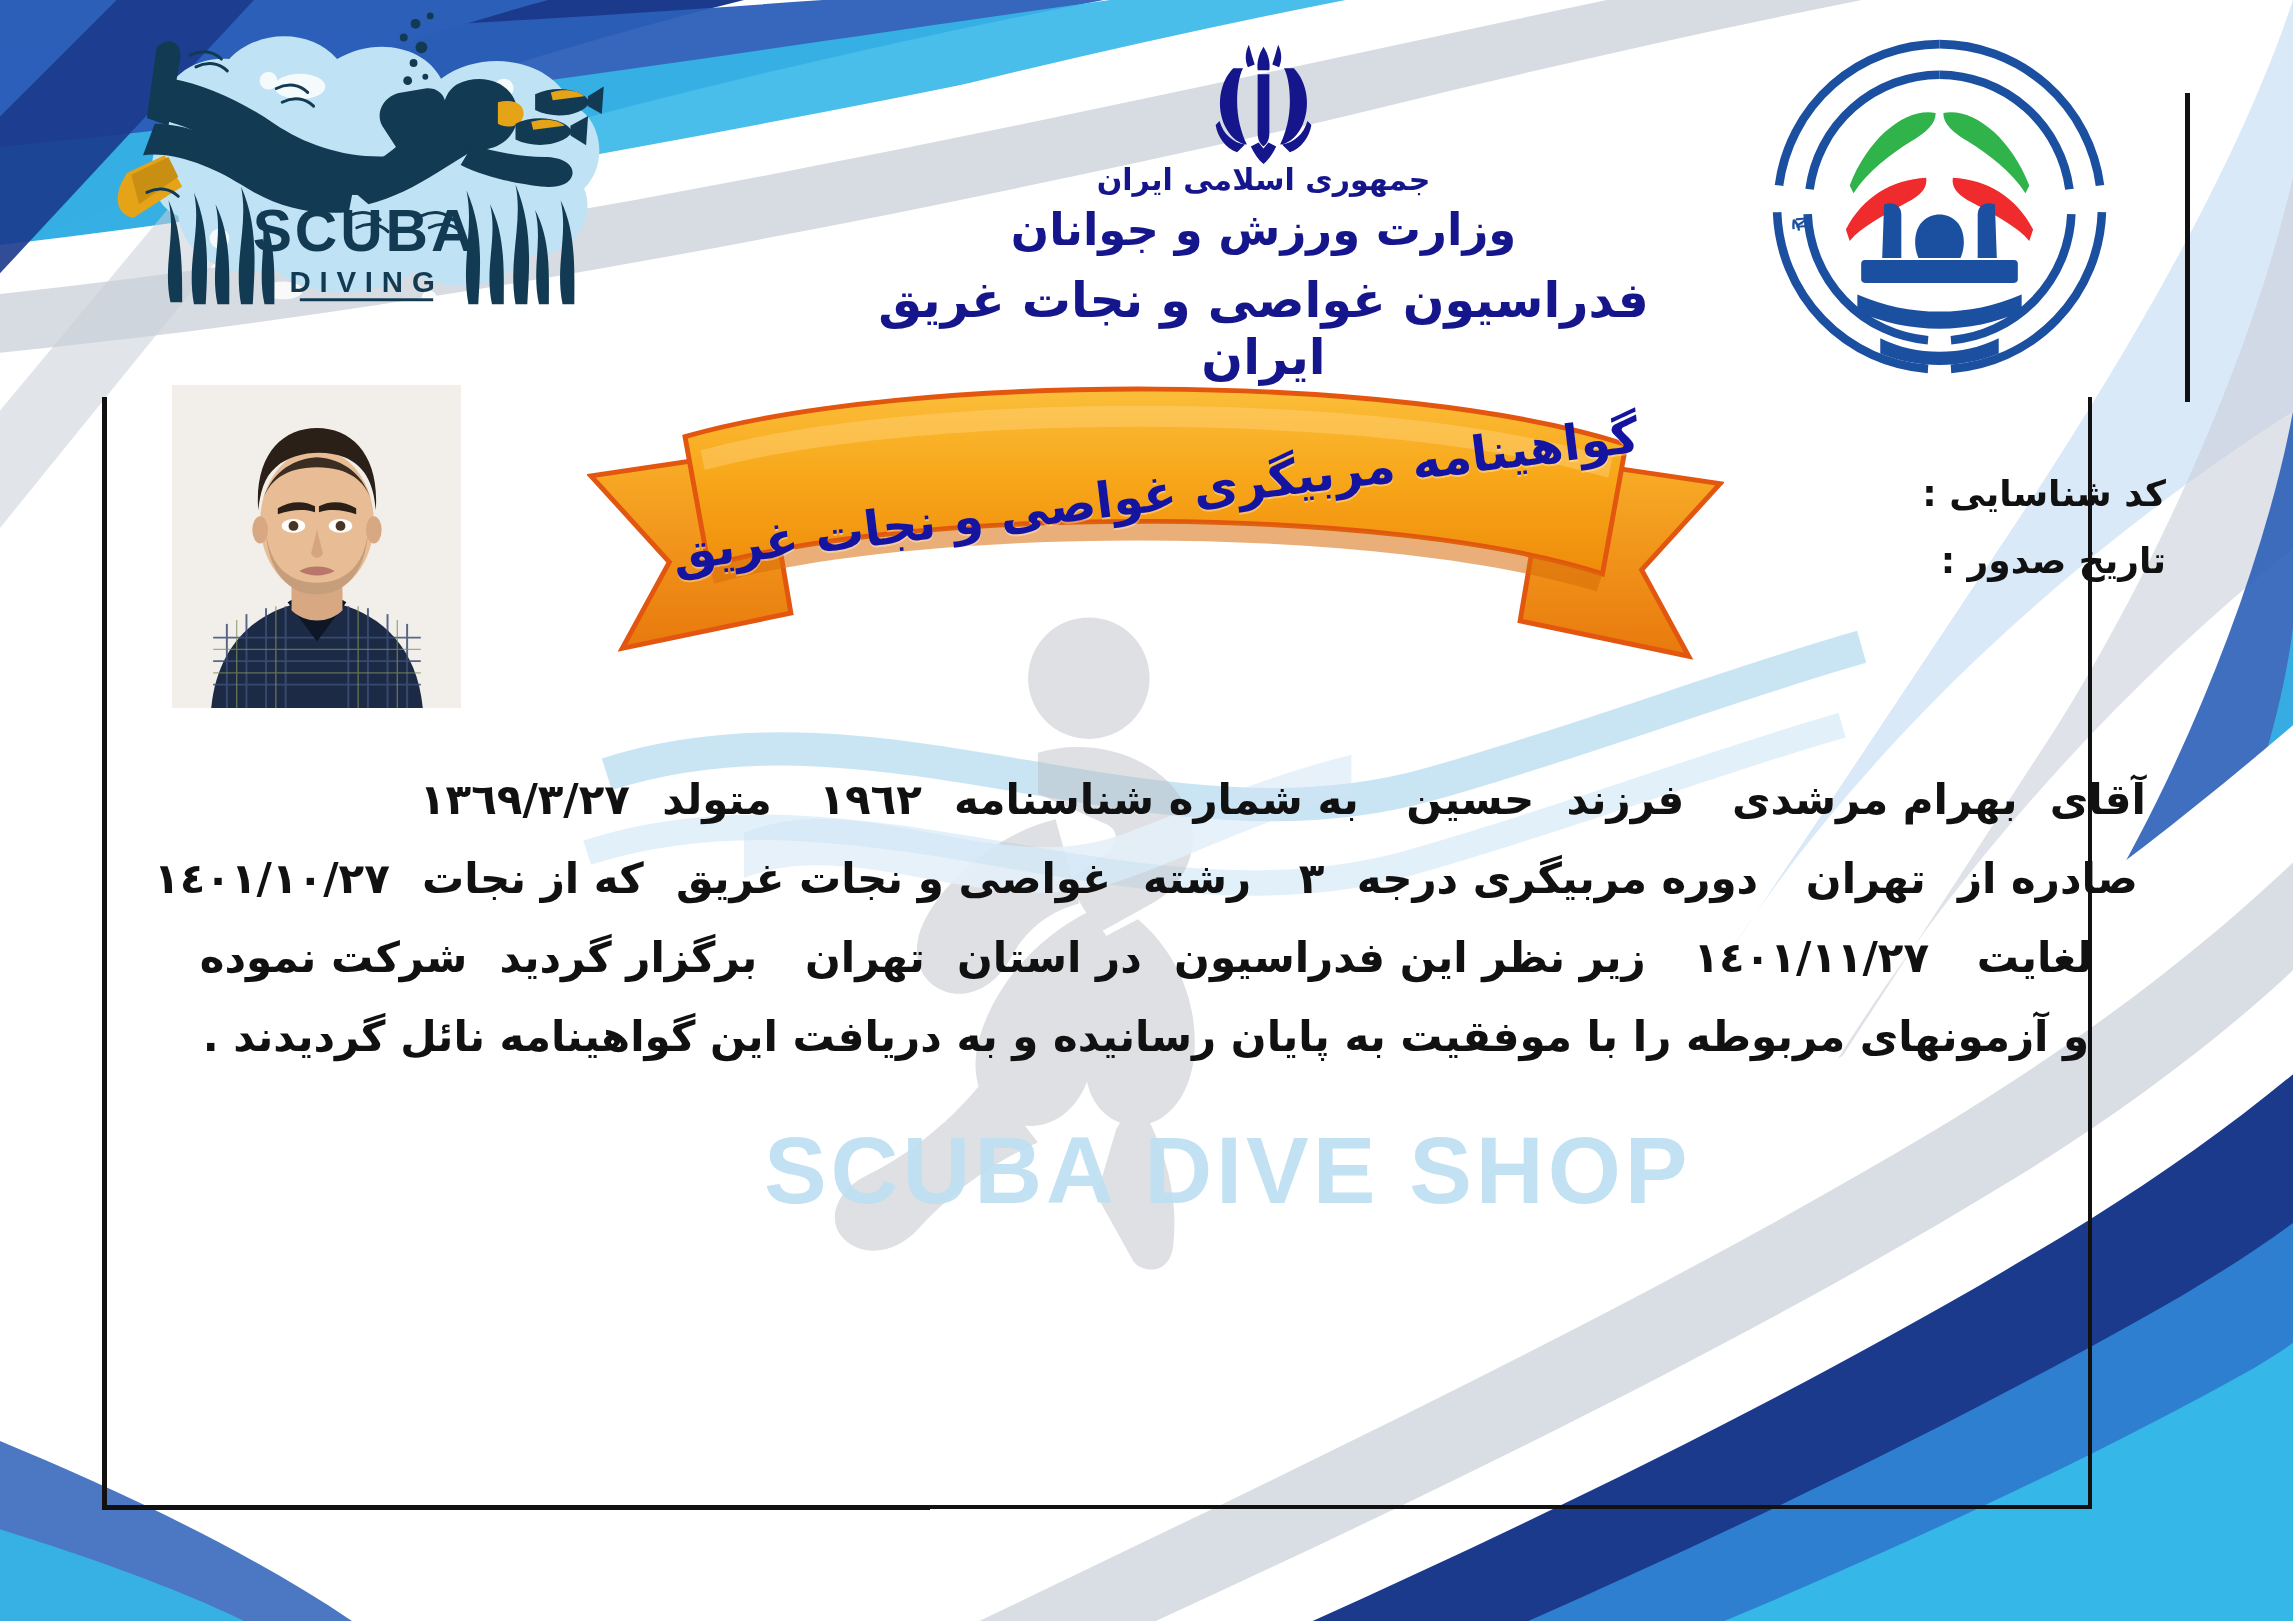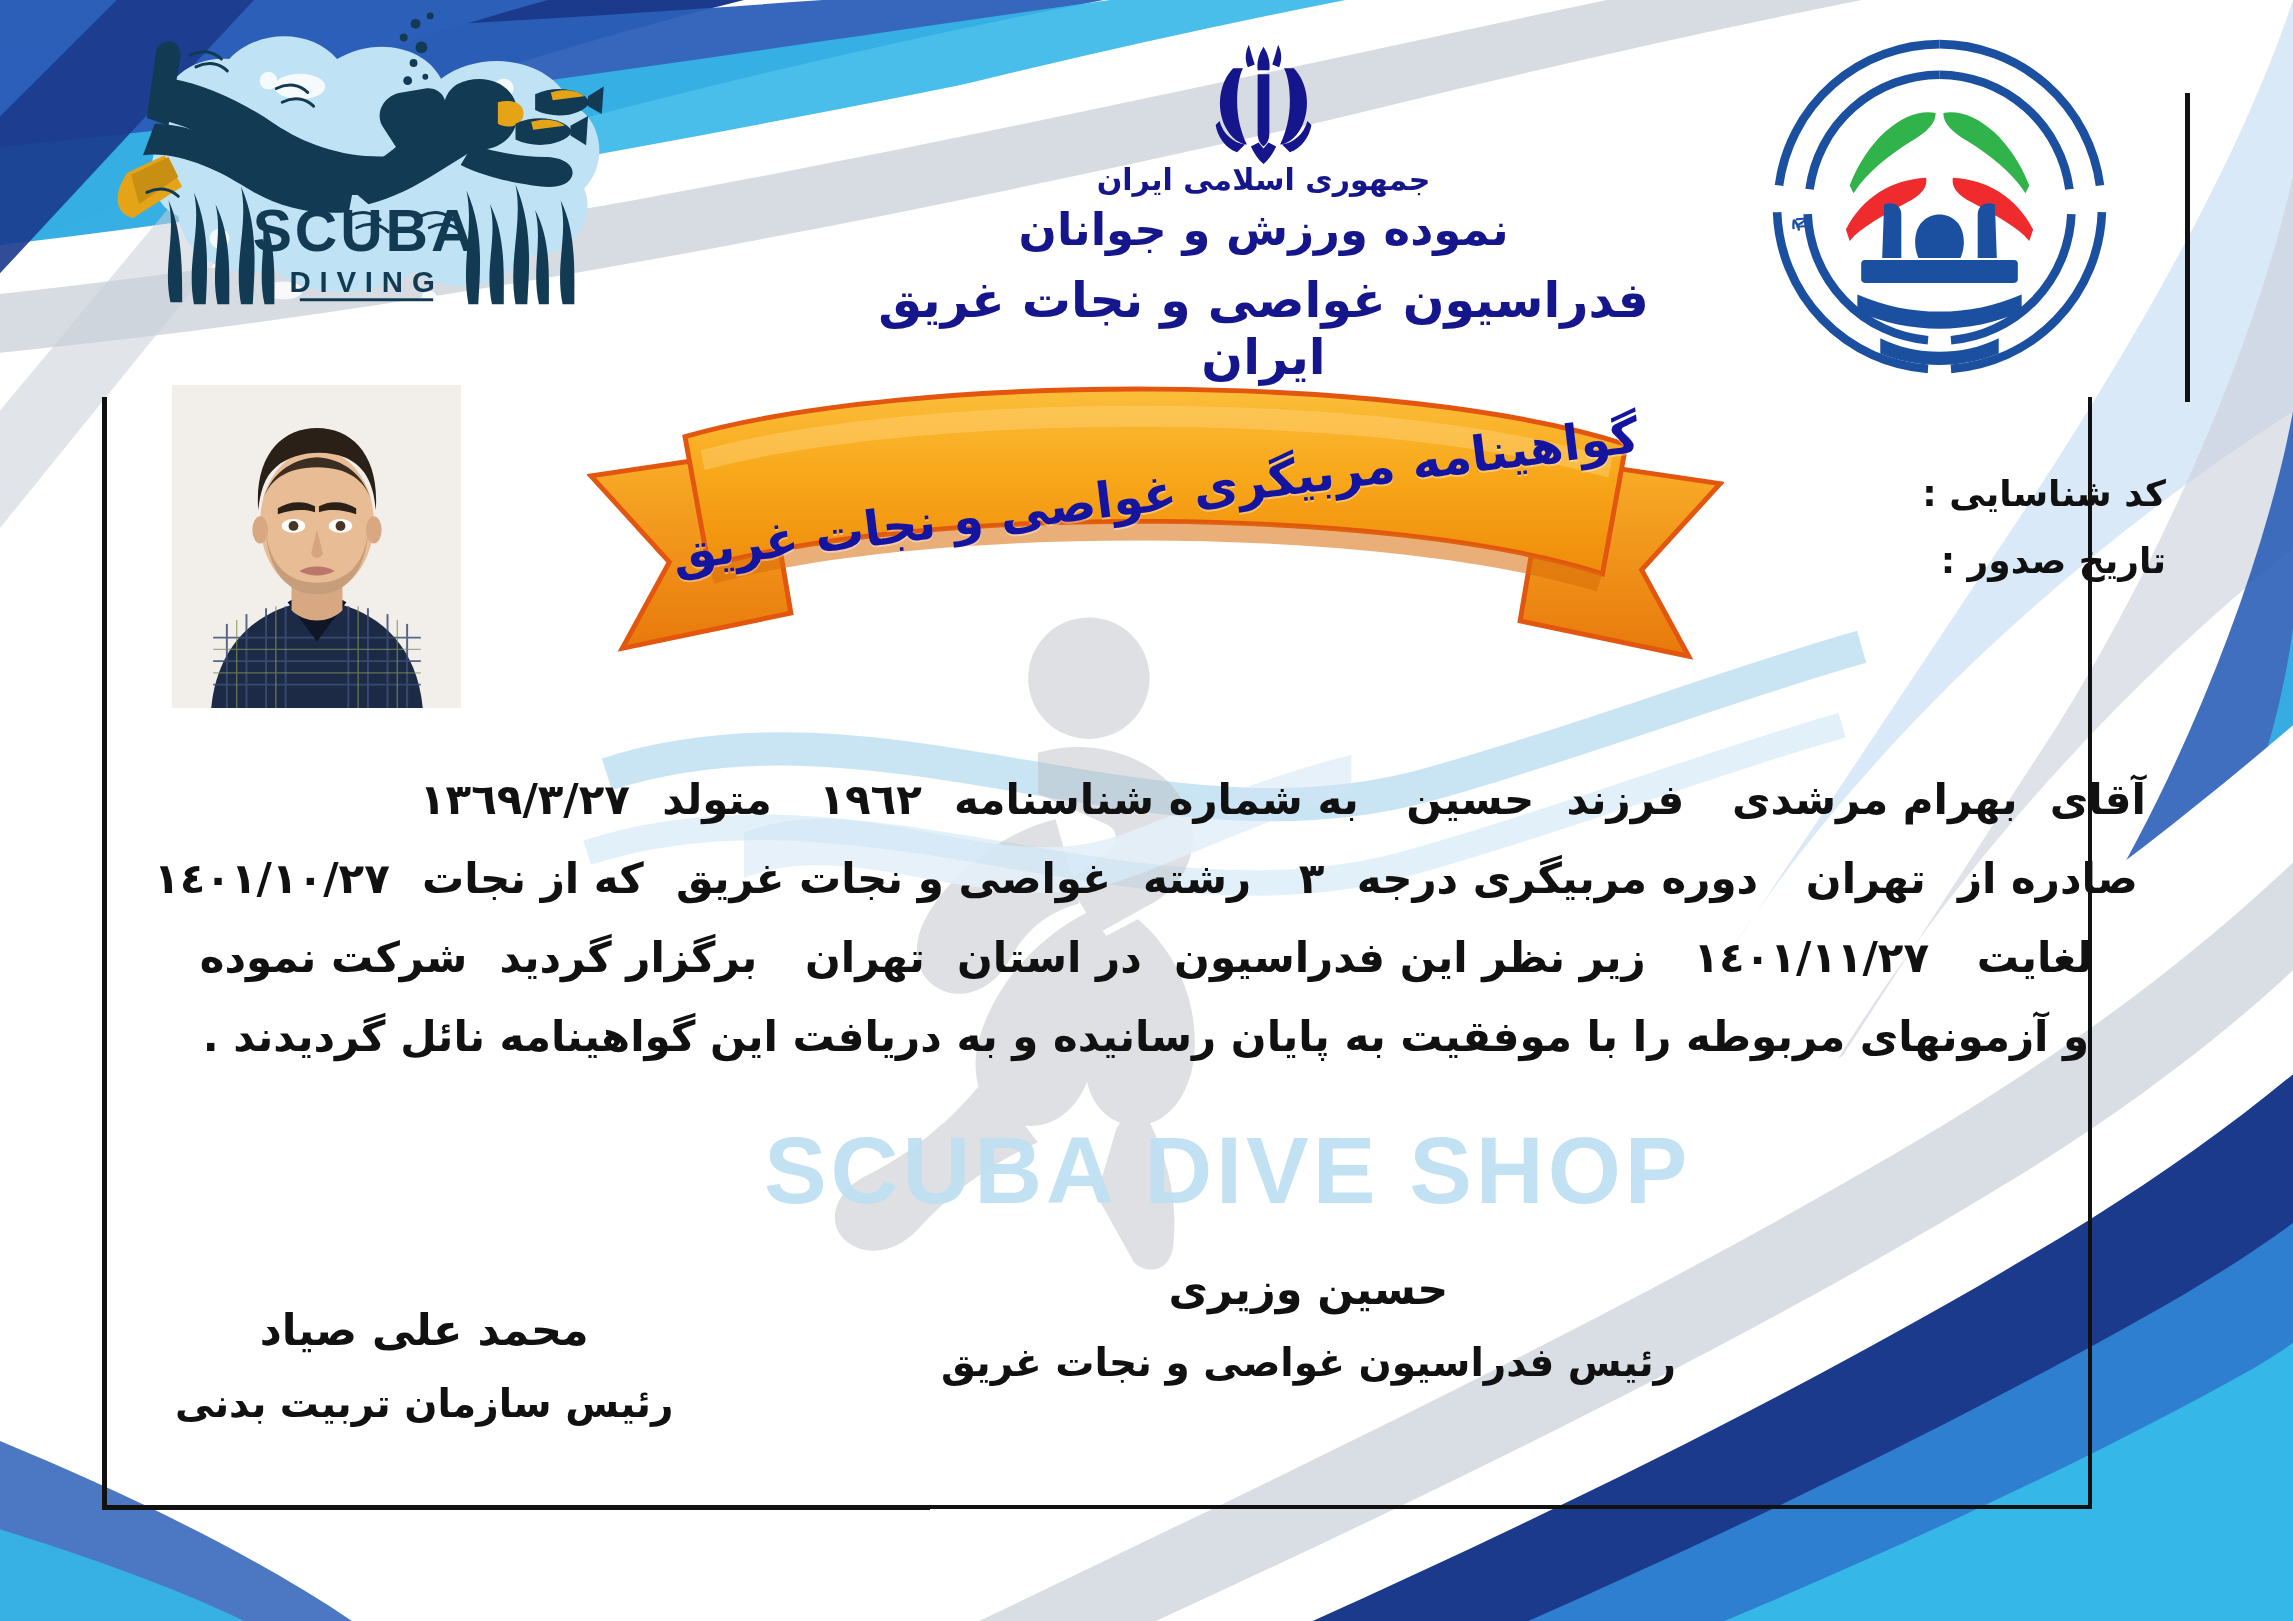--- a/index.html
+++ b/index.html
@@ -339,21 +339,21 @@
         <path d="M90,6 C94,14 94,22 91,29 L84,26 C86,20 88,13 90,6 Z"></path>
         <path d="M69,36 L81,36 L81,96 C81,104 78,108 75,110 C72,108 69,104 69,96 Z"></path>
         <path d="M44,30 C30,44 26,70 36,90 C42,102 52,108 58,108 C52,96 48,80 48,64 C48,50 50,38 54,30 Z"></path>
         <path d="M106,30 C120,44 124,70 114,90 C108,102 98,108 92,108 C98,96 102,80 102,64 C102,50 100,38 96,30 Z"></path>
         <path d="M30,84 C34,98 44,106 56,108 L48,116 C36,112 28,100 26,88 Z"></path>
         <path d="M120,84 C116,98 106,106 94,108 L102,116 C114,112 122,100 124,88 Z"></path>
         <path d="M62,110 C66,118 70,124 75,128 C80,124 84,118 88,110 L80,106 L75,112 L70,106 Z"></path>
       </g>
     </svg>
     <div class="hdr-line-1">جمهوری اسلامی ایران</div>
-    <div class="hdr-line-2">نموده ورزش و جوانان</div>
+    <div class="hdr-line-2">وزارت ورزش و جوانان</div>
     <div class="hdr-line-3">فدراسیون غواصی و نجات غریق ایران</div>
   </div>
 
   <div class="ribbon">
     <svg viewBox="0 0 1160 305">
       <defs>
         <linearGradient id="ribFill" x1="0" y1="0" x2="0" y2="1">
           <stop offset="0%" stop-color="#fbbe3a"></stop>
           <stop offset="45%" stop-color="#f8a81b"></stop>
           <stop offset="100%" stop-color="#ef8c0a"></stop>
@@ -470,25 +470,15 @@
       <span>زیر نظر این فدراسیون</span><span class="gap-s"></span>
       <span>در استان</span><span class="gap-s"></span>
       <span>تهران</span><span class="gap"></span>
       <span>برگزار گردید</span><span class="gap-s"></span>
       <span>شرکت نموده</span>
     </div>
 
     <div class="bline c">و آزمونهای مربوطه را با موفقیت به پایان رسانیده و به دریافت این  گواهینامه نائل گردیدند .</div>
   </div>
 
-  <div class="sigs">
-    <div class="sig sig-right">
-      <div class="name">حسین وزیری</div>
-      <div class="role">رئیس فدراسیون غواصی و نجات غریق</div>
-    </div>
-    <div class="sig sig-left">
-      <div class="name">محمد علی صیاد</div>
-      <div class="role">رئیس سازمان تربیت بدنی</div>
-    </div>
-  </div>
 
 </div>
 
 
 </body></html>

